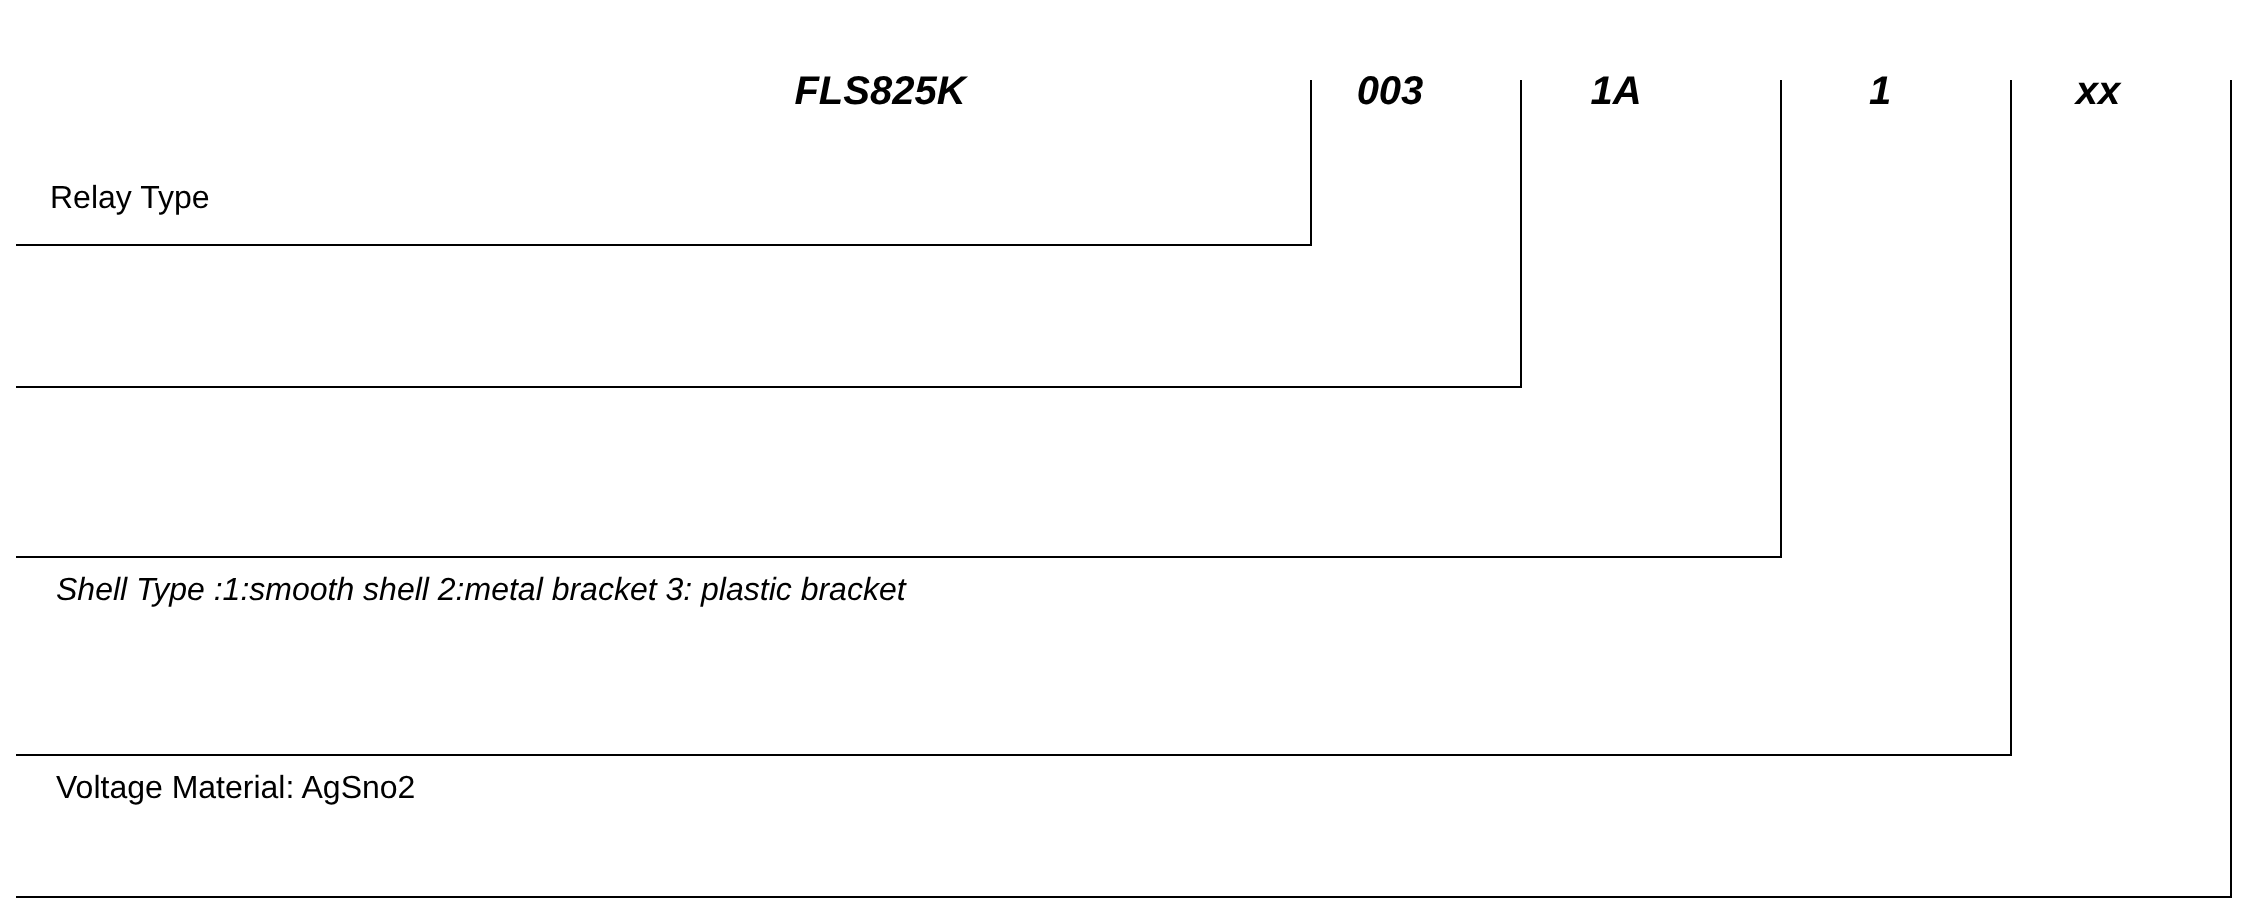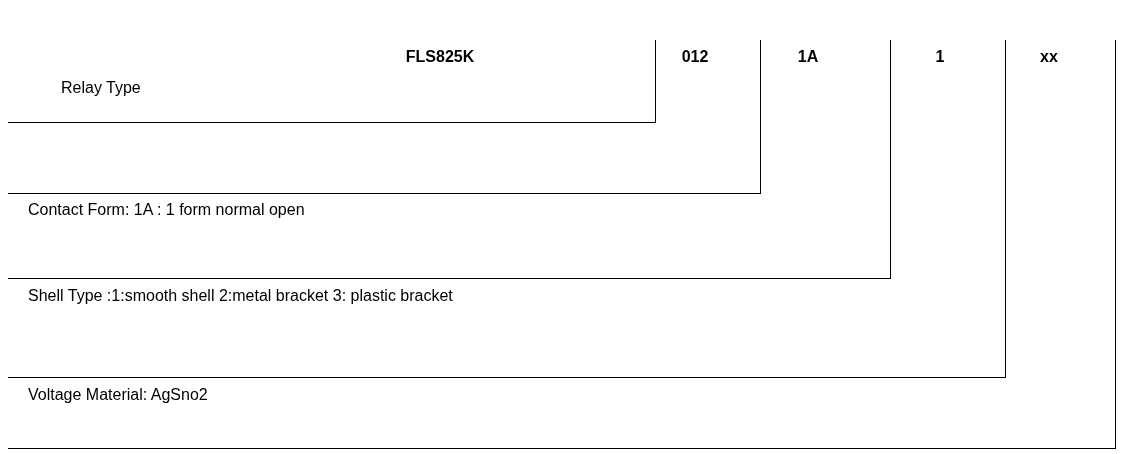--- a/index.html
+++ b/index.html
@@ -16,26 +16,27 @@
   }
   .page {
     position: relative;
     width: 1121px;
     height: 454px;
     background: var(--bg);
     overflow: hidden;
   }
   .code {
     position: absolute;
-    top: 47px;
+    top: 37px;
     transform: translateX(-50%);
-    font-size: 16px;
+    font-size: 20px;
     font-weight: bold;
     white-space: nowrap;
     line-height: 19px;
+    font-style: italic;
   }
   .desc {
     position: absolute;
     font-size: 16px;
     white-space: nowrap;
     line-height: 19px;
   }
   .vline {
     position: absolute;
     width: 1px;
@@ -62,47 +63,46 @@
   #v4 { left: 1115px; top: 40px; height: 409px; }
 
   
   #h0 { left: 8px; top: 122px; width: 648px;  }
   #h1 { left: 8px; top: 193px; width: 753px;  }
   #h2 { left: 8px; top: 278px; width: 883px;  }
   #h3 { left: 8px; top: 377px; width: 998px;  }
   #h4 { left: 8px; top: 448px; width: 1108px; }
 
   
-  #d0 { left: 25px; top: 78px; margin-left: 36px;  }
+  #d0 { left: 25px; top: 90px;  }
   #d1 { left: 28px; top: 159px; }
   #d2 { left: 28px; top: 200px; }
-  #d3 { left: 28px; top: 286px; }
+  #d3 { left: 28px; top: 286px; font-style: italic; }
   #d4 { left: 28px; top: 385px; }
 </style>
 </head>
 <body>
 
 <div class="page">
 
   <span class="code" id="c0">FLS825K</span>
-  <span class="code" id="c1">012</span>
+  <span class="code" id="c1">003</span>
   <span class="code" id="c2">1A</span>
   <span class="code" id="c3">1</span>
   <span class="code" id="c4">xx</span>
 
   <div class="vline" id="v0"></div>
   <div class="vline" id="v1"></div>
   <div class="vline" id="v2"></div>
   <div class="vline" id="v3"></div>
   <div class="vline" id="v4"></div>
 
   <div class="hline" id="h0"></div>
   <div class="hline" id="h1"></div>
   <div class="hline" id="h2"></div>
   <div class="hline" id="h3"></div>
   <div class="hline" id="h4"></div>
 
   <span class="desc" id="d0">Relay Type</span>
-  <span class="desc" id="d2">Contact Form: 1A : 1 form normal open</span>
   <span class="desc" id="d3">Shell Type :1:smooth shell 2:metal bracket 3: plastic bracket</span>
   <span class="desc" id="d4">Voltage Material: AgSno2</span>
 
 </div>
 
 </body></html>

